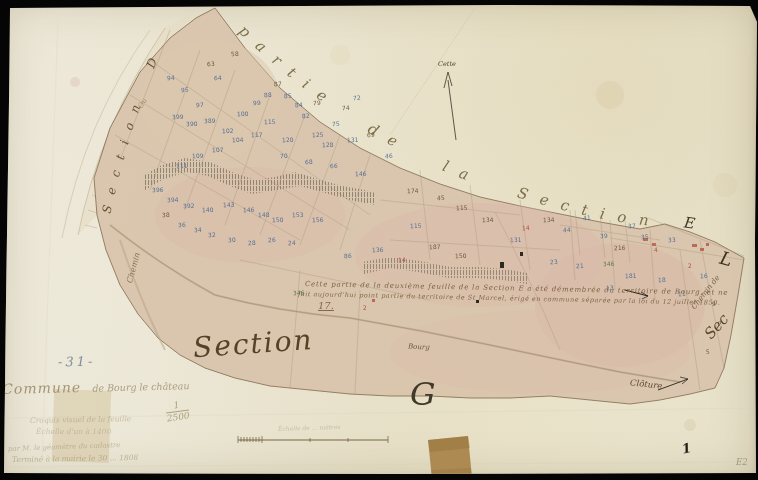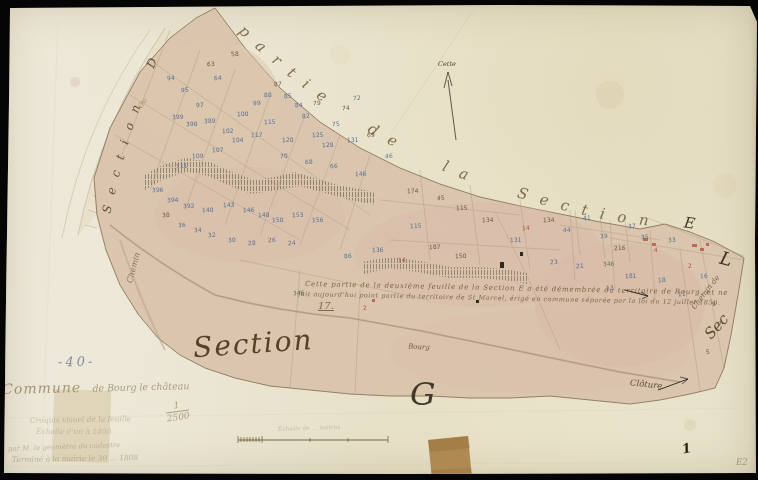--- a/index.html
+++ b/index.html
@@ -193,21 +193,21 @@
   <div class="t" style="left:702px;top:332px;font-size:15px;color:#5a4a2c;transform:rotate(-48deg);transform-origin:left top;">Sec</div>
 
   <div class="t" style="left:408px;top:344px;font-size:7px;color:#6a5a3e;transform:rotate(3deg);">Bourg</div>
 
   <div class="t" style="left:630px;top:380px;font-size:8.5px;color:#5a4a30;transform:rotate(6deg);">Clôture</div>
 
   <div class="t" style="left:305px;top:281px;font-size:7px;letter-spacing:.8px;color:#6a522f;opacity:.85;transform:rotate(1.2deg);transform-origin:left top;">Cette partie de la deuxième feuille de la Section E a été démembrée du territoire de Bourg, et ne</div>
   <div class="t" style="left:298px;top:291px;font-size:6.5px;letter-spacing:.5px;color:#6a522f;opacity:.8;transform:rotate(1.2deg);transform-origin:left top;">fait aujourd'hui point partie du territoire de St Marcel, érigé en commune séparée par la loi du 12 juillet 1850.</div>
   <div class="t" style="left:318px;top:301px;font-size:10px;color:#6a522f;opacity:.8;text-decoration:underline;">17.</div>
 
-  <div class="t" style="left:58px;top:355px;font-size:13px;letter-spacing:3px;color:#70808f;opacity:.85;transform:rotate(-1deg);">-40-</div>
+  <div class="t" style="left:58px;top:355px;font-size:13px;letter-spacing:3px;color:#70808f;opacity:.85;transform:rotate(-1deg);">-31-</div>
 
   <div class="t" style="left:2px;top:381px;transform:rotate(-1.5deg);transform-origin:left top;color:#9a8662;">
     <span style="font-size:14px;letter-spacing:1px;opacity:.85;">Commune</span>
     <span style="font-size:9.5px;opacity:.75;margin-left:6px;">de Bourg le château</span>
   </div>
 
 
   <div class="t faded" style="left:30px;top:416px;font-size:7.5px;opacity:.38;transform:rotate(-1deg);">Croquis visuel de la feuille</div>
   <div class="t faded" style="left:36px;top:428px;font-size:7.5px;opacity:.32;">Échelle d'un à 1400</div>
   <div class="t faded" style="left:8px;top:444px;font-size:7px;opacity:.40;transform:rotate(-2deg);">par M. le géomètre du cadastre</div>

